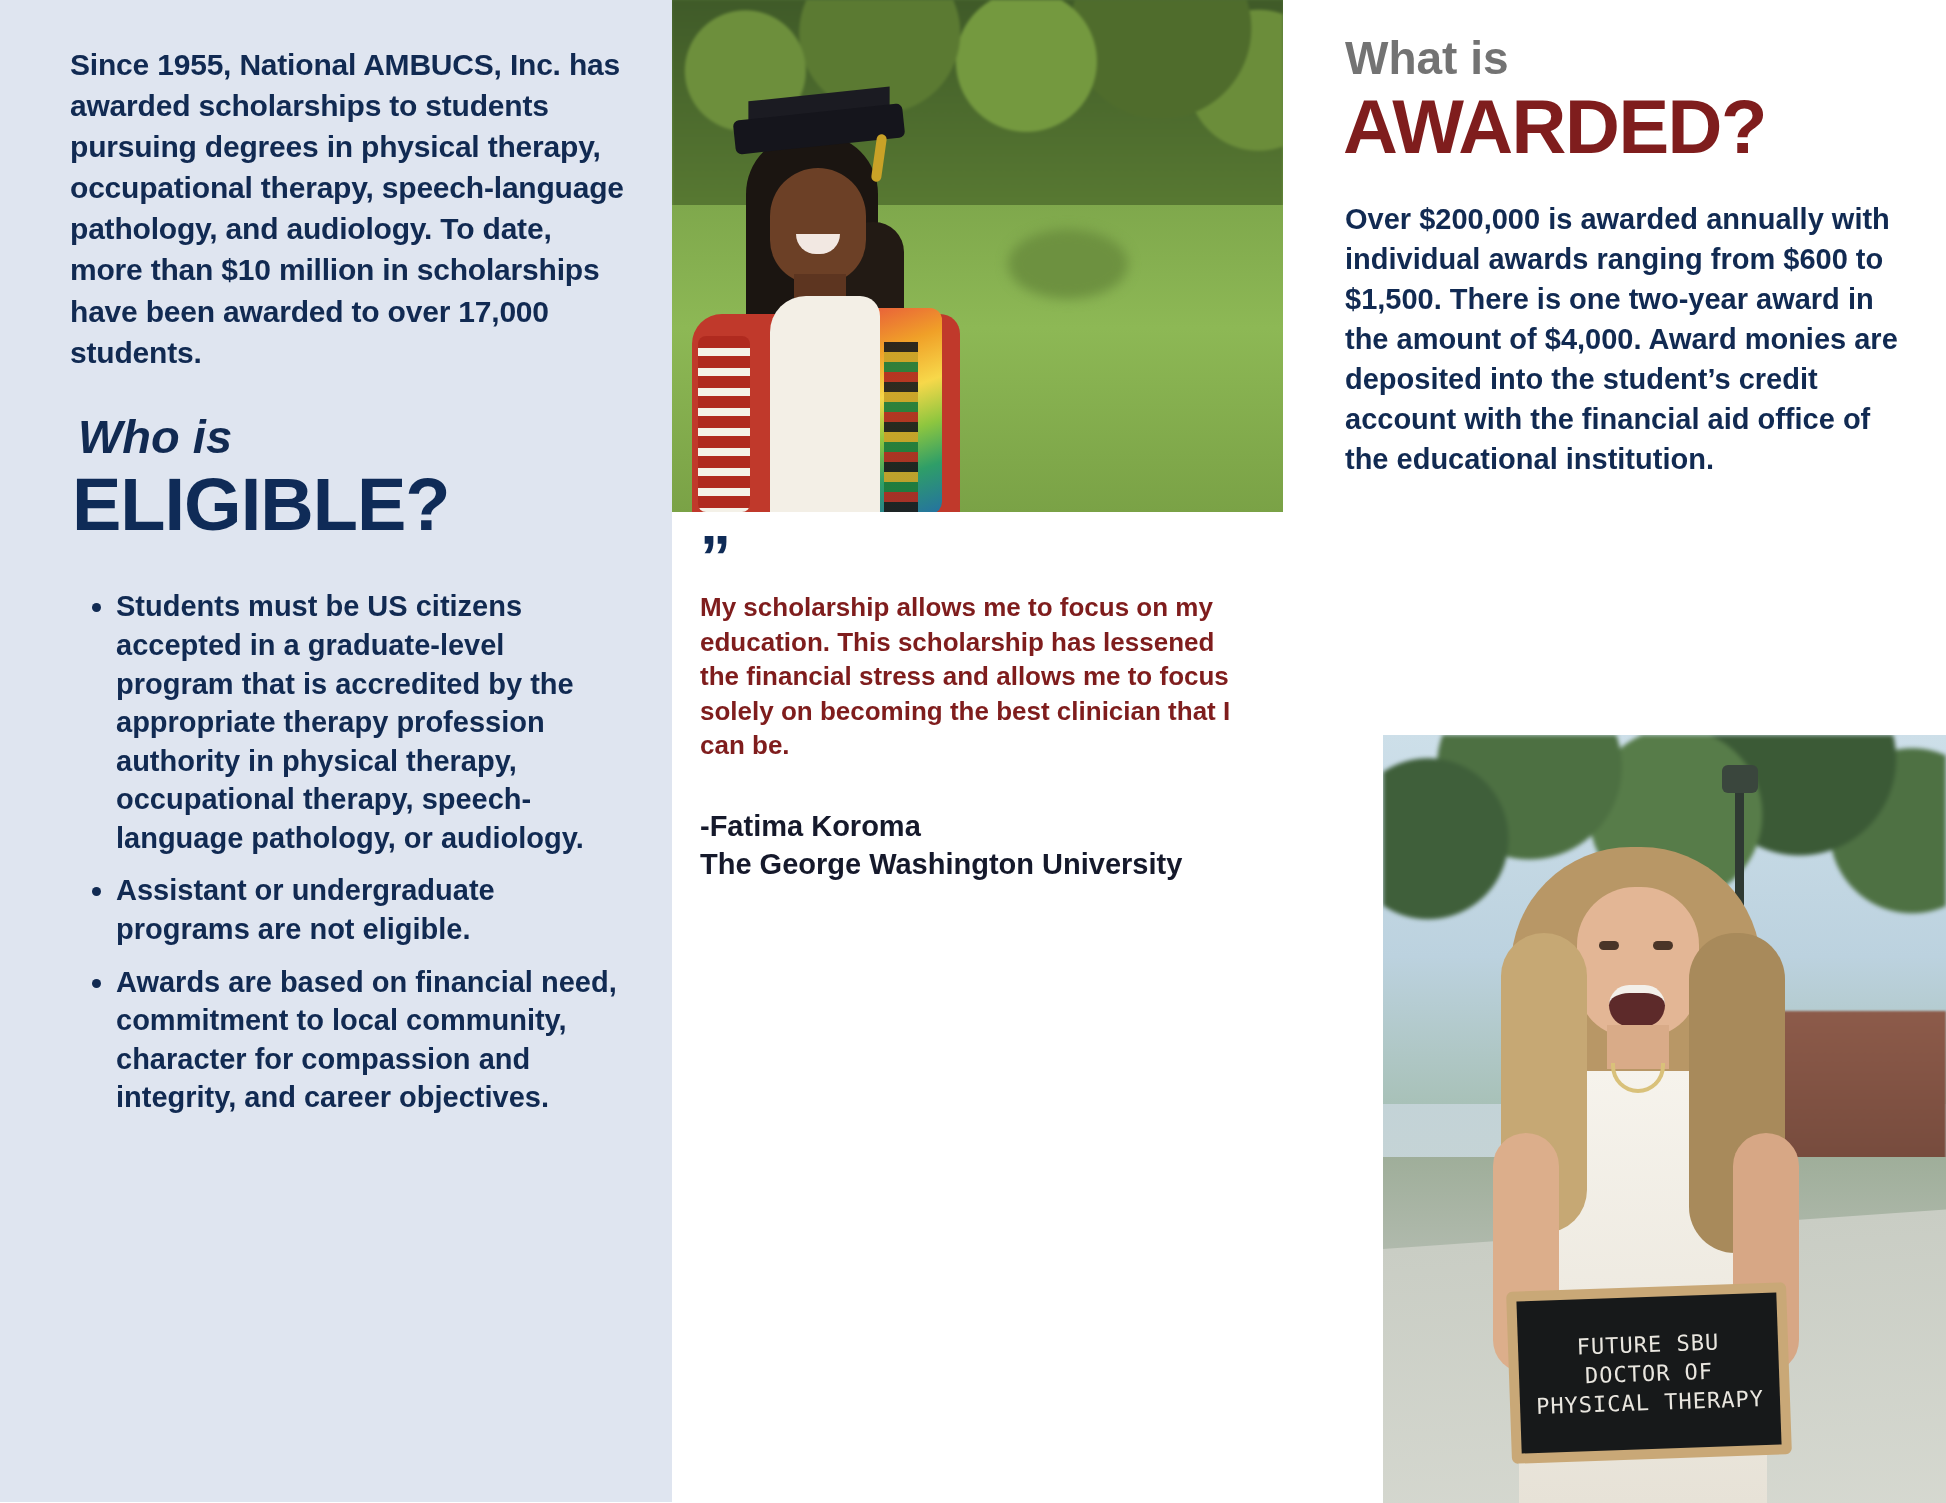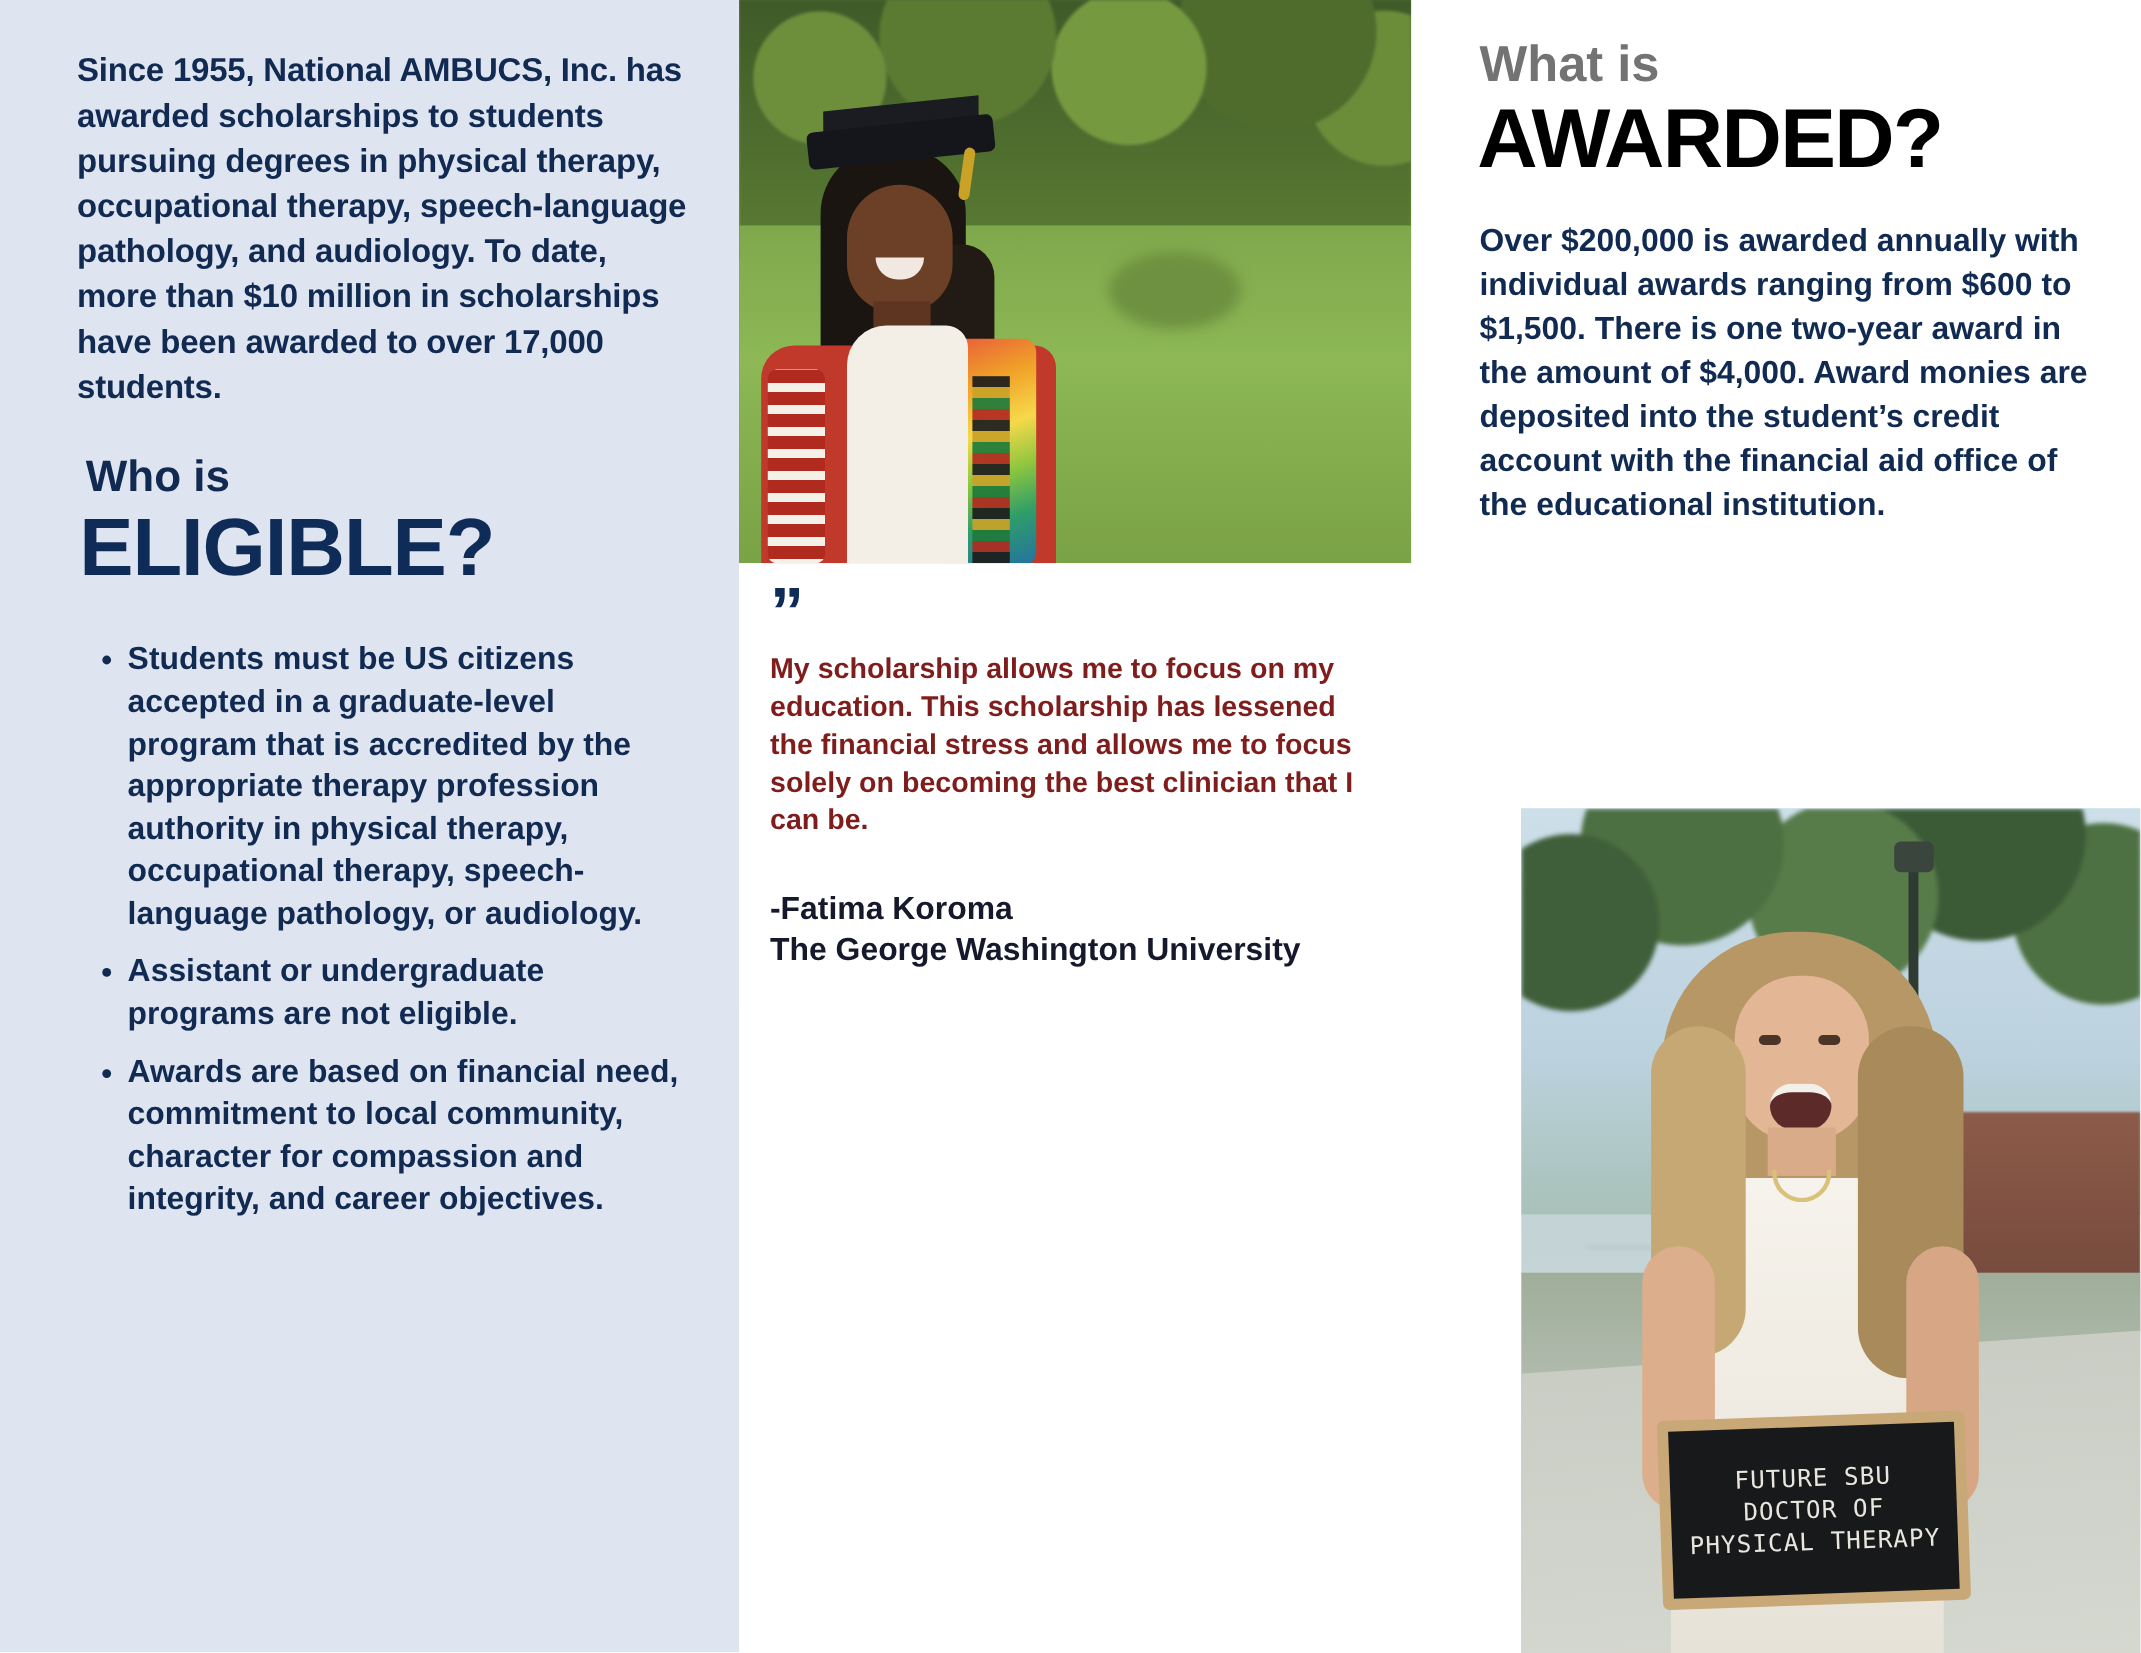--- a/index.html
+++ b/index.html
@@ -27,24 +27,25 @@
   .intro-text {
     color: #112a52;
     font-size: 30px;
     font-weight: bold;
     line-height: 1.37;
     letter-spacing: -0.2px;
     margin: 0;
   }
   .heading-small {
     color: #112a52;
-    font-size: 40px;
+    font-size: 47px;
     font-weight: bold;
     margin: 40px 0 0 8px;
     line-height: 1.0;
+    font-style: italic;
   }
   .heading-large {
     color: #0f2b57;
     font-size: 74px;
     font-weight: bold;
     margin: 6px 0 0 2px;
     line-height: 1.05;
     letter-spacing: -1px;
   }
   .bullets {
@@ -238,21 +239,21 @@
     padding: 34px 44px 0 62px;
   }
   .awarded-small {
     color: #737373;
     font-size: 46px;
     font-weight: bold;
     margin: 0;
     line-height: 1.05;
   }
   .awarded-large {
-    color: #000000;
+    color: #7f1d1d;
     font-size: 76px;
     font-weight: bold;
     margin: 6px 0 0 -2px;
     line-height: 1.03;
     letter-spacing: -1.5px;
   }
   .awarded-body {
     color: #112a52;
     font-size: 29px;
     font-weight: bold;

